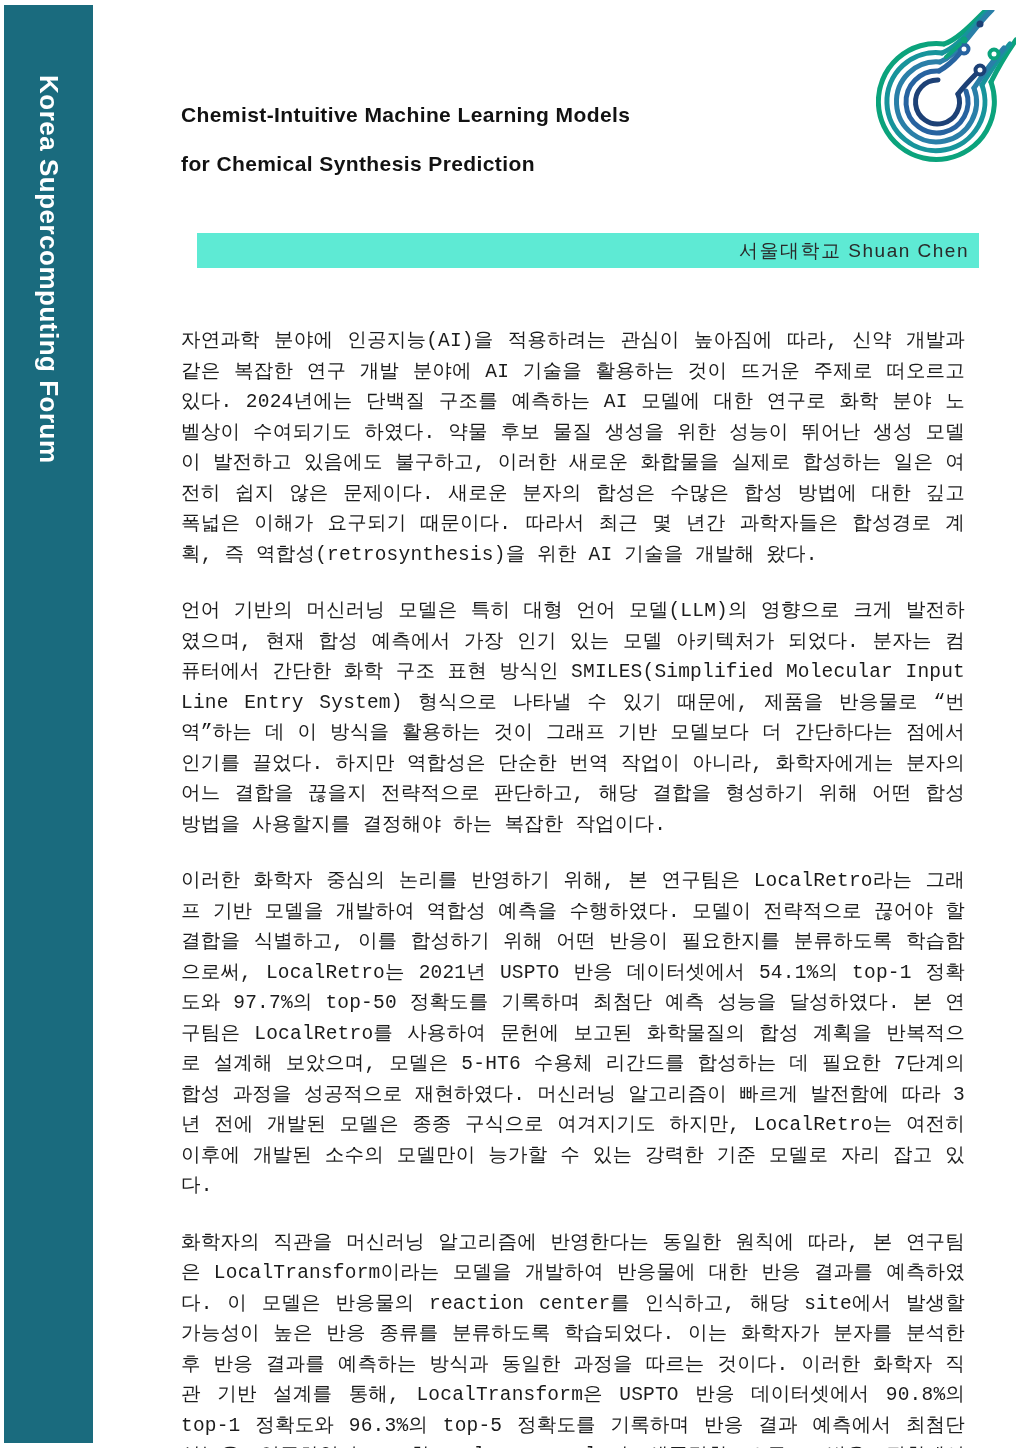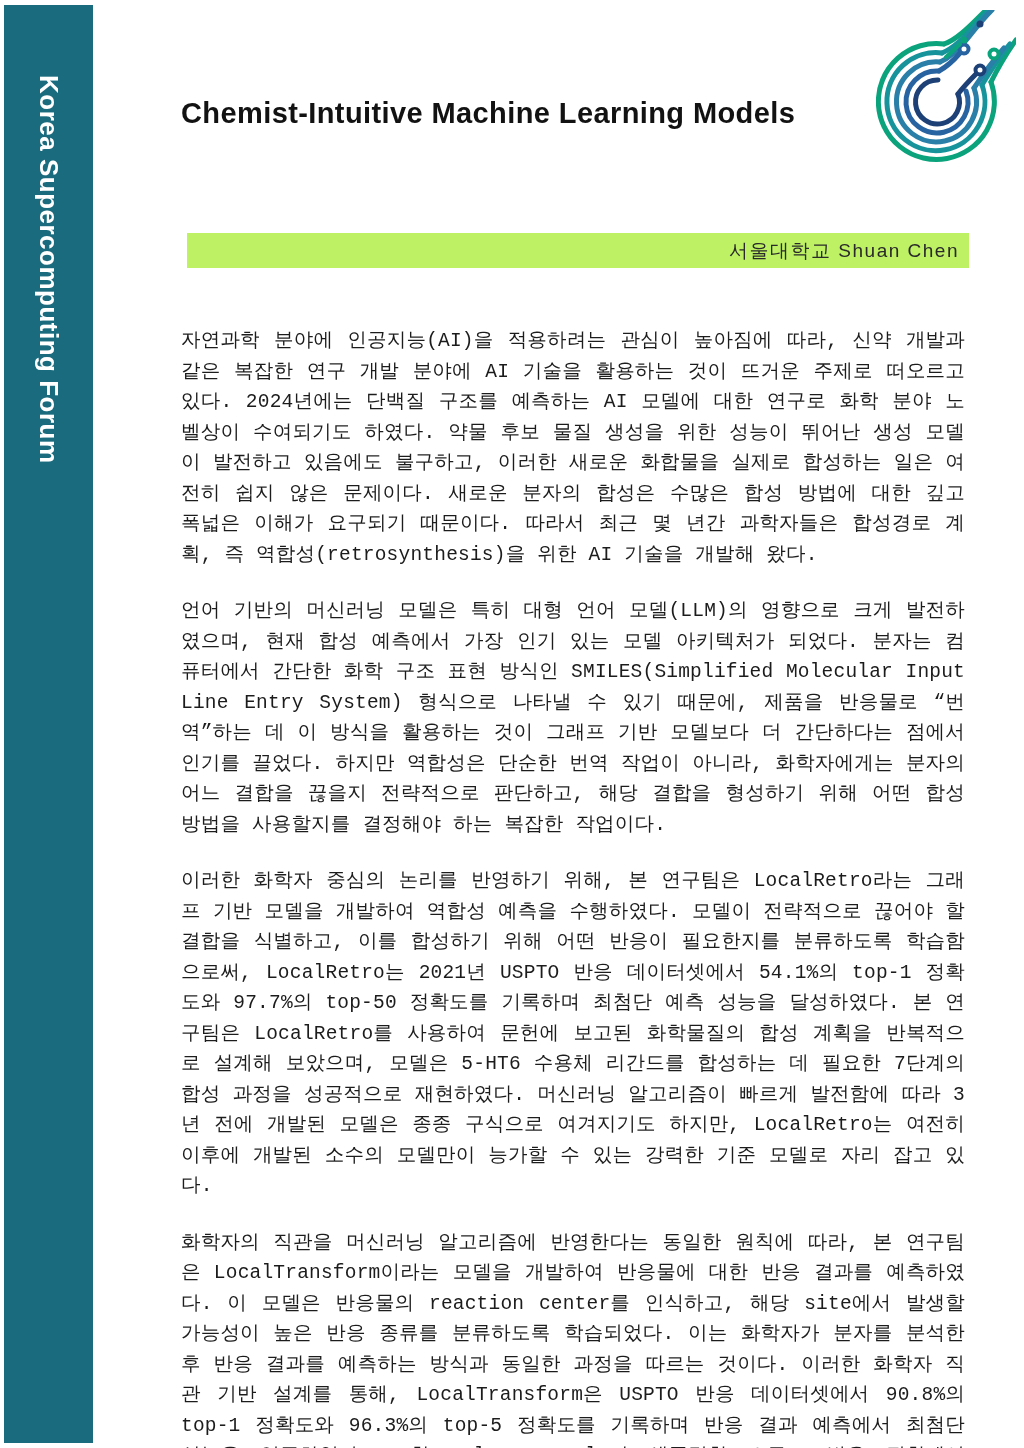--- a/index.html
+++ b/index.html
@@ -25,40 +25,40 @@
     text-orientation: mixed;
     white-space: nowrap;
     color: #ffffff;
     font-weight: bold;
     font-size: 26px;
     letter-spacing: 0.5px;
   }
   
   .title {
     position: absolute;
-    left: 181px; top: 70px;
+    left: 181px; top: 76px;
     width: 700px;
-    font-size: 29px;
+    font-size: 21px;
     font-weight: bold;
     color: #121212;
     line-height: 49px;
     letter-spacing: 0.4px;
   }
   
   .logo {
     position: absolute;
     left: 876px; top: 10px;
     width: 140px; height: 158px;
   }
   
   .author-bar {
     position: absolute;
-    left: 187px; top: 233px;
+    left: 197px; top: 233px;
     width: 782px; height: 35px;
-    background: #bef264;
+    background: #5eead4;
     display: flex;
     align-items: center;
     justify-content: flex-end;
     padding-right: 10px;
     box-sizing: border-box;
   }
   .author-name {
     font-size: 19px;
     color: #2a2a2a;
     letter-spacing: 1.5px;
@@ -112,20 +112,21 @@
 
       <path d="M 70 47 C 76 42, 80 38, 84 34" stroke="#0ba37c" stroke-width="4"></path>
       <circle cx="88" cy="30" r="3.5" fill="#0ba37c"></circle>
       <circle cx="104" cy="14" r="3.5" fill="#1d4176"></circle>
       <circle cx="118" cy="44" r="4.5" stroke="#0ba37c" stroke-width="4" fill="#ffffff"></circle>
     </g>
   </svg>
 
   <h1 class="title">
     <div>Chemist-Intuitive Machine Learning Models</div>
+    <div>for Chemical Synthesis Prediction</div>
   </h1>
 
   <div class="author-bar">
     <span class="author-name">서울대학교 Shuan Chen</span>
   </div>
 
   <main class="article">
     <p>자연과학 분야에 인공지능(AI)을 적용하려는 관심이 높아짐에 따라, 신약 개발과 같은 복잡한 연구 개발 분야에 AI 기술을 활용하는 것이 뜨거운 주제로 떠오르고 있다. 2024년에는 단백질 구조를 예측하는 AI 모델에 대한 연구로 화학 분야 노벨상이 수여되기도 하였다. 약물 후보 물질 생성을 위한 성능이 뛰어난 생성 모델이 발전하고 있음에도 불구하고, 이러한 새로운 화합물을 실제로 합성하는 일은 여전히 쉽지 않은 문제이다. 새로운 분자의 합성은 수많은 합성 방법에 대한 깊고 폭넓은 이해가 요구되기 때문이다. 따라서 최근 몇 년간 과학자들은 합성경로 계획, 즉 역합성(retrosynthesis)을 위한 AI 기술을 개발해 왔다.</p>
     <p>언어 기반의 머신러닝 모델은 특히 대형 언어 모델(LLM)의 영향으로 크게 발전하였으며, 현재 합성 예측에서 가장 인기 있는 모델 아키텍처가 되었다. 분자는 컴퓨터에서 간단한 화학 구조 표현 방식인 SMILES(Simplified Molecular Input Line Entry System) 형식으로 나타낼 수 있기 때문에, 제품을 반응물로 “번역”하는 데 이 방식을 활용하는 것이 그래프 기반 모델보다 더 간단하다는 점에서 인기를 끌었다. 하지만 역합성은 단순한 번역 작업이 아니라, 화학자에게는 분자의 어느 결합을 끊을지 전략적으로 판단하고, 해당 결합을 형성하기 위해 어떤 합성 방법을 사용할지를 결정해야 하는 복잡한 작업이다.</p>
     <p>이러한 화학자 중심의 논리를 반영하기 위해, 본 연구팀은 LocalRetro라는 그래프 기반 모델을 개발하여 역합성 예측을 수행하였다. 모델이 전략적으로 끊어야 할 결합을 식별하고, 이를 합성하기 위해 어떤 반응이 필요한지를 분류하도록 학습함으로써, LocalRetro는 2021년 USPTO 반응 데이터셋에서 54.1%의 top-1 정확도와 97.7%의 top-50 정확도를 기록하며 최첨단 예측 성능을 달성하였다. 본 연구팀은 LocalRetro를 사용하여 문헌에 보고된 화학물질의 합성 계획을 반복적으로 설계해 보았으며, 모델은 5-HT6 수용체 리간드를 합성하는 데 필요한 7단계의 합성 과정을 성공적으로 재현하였다. 머신러닝 알고리즘이 빠르게 발전함에 따라 3년 전에 개발된 모델은 종종 구식으로 여겨지기도 하지만, LocalRetro는 여전히 이후에 개발된 소수의 모델만이 능가할 수 있는 강력한 기준 모델로 자리 잡고 있다.</p>

